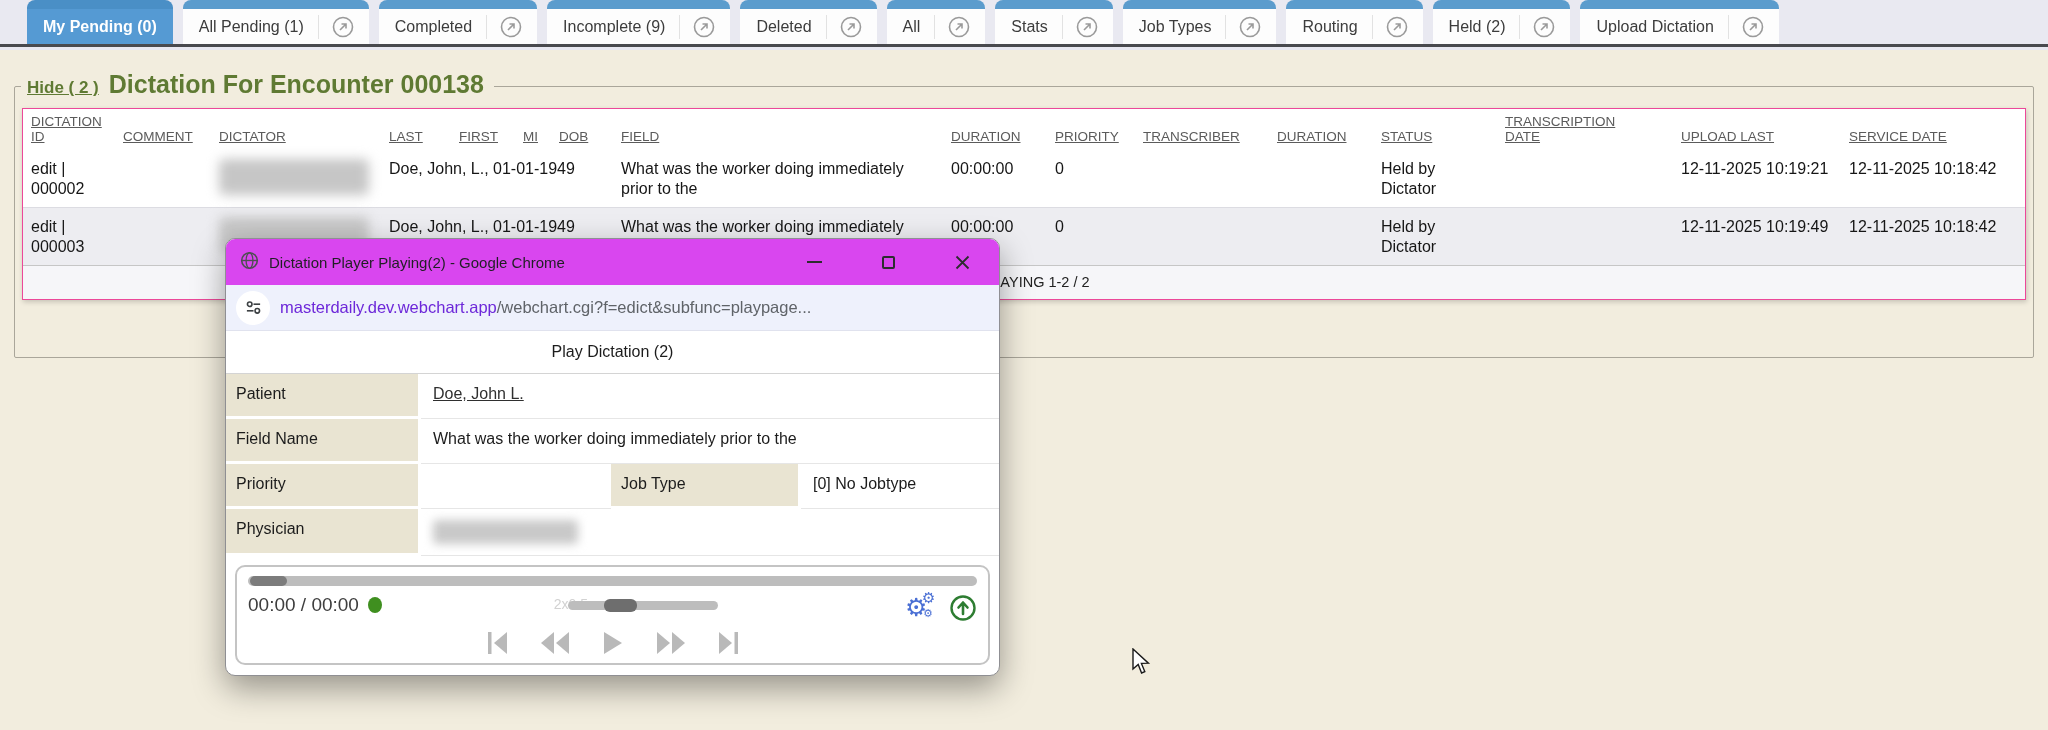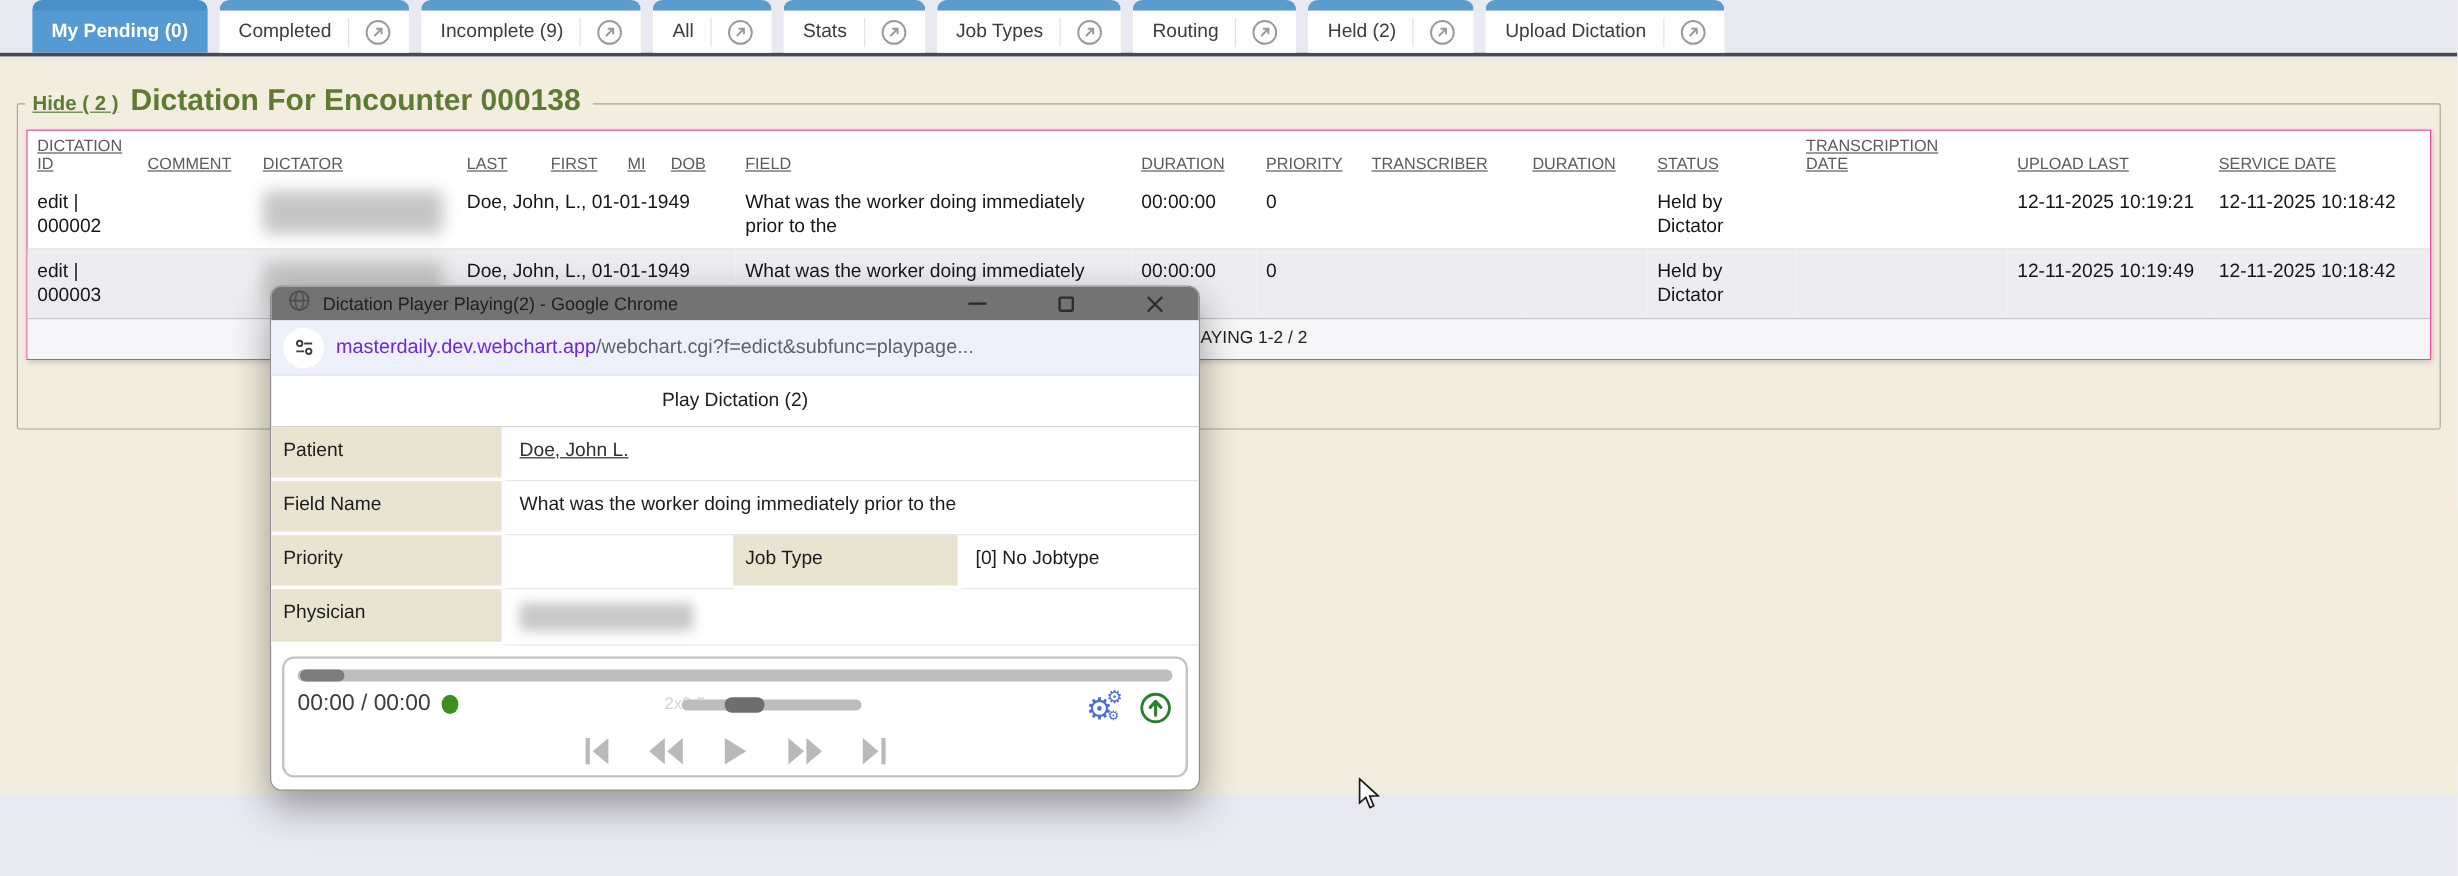--- a/index.html
+++ b/index.html
@@ -14,21 +14,21 @@
   .tab { display:flex; align-items:center; height:44px; background:#fdfdfd;
          border-radius:8px 8px 0 0; border-top:9px solid #5b9ccd;
          padding:0 14px; font-size:16px; color:#3c3c3c; cursor:pointer; }
   .tab .lbl { padding:0 2px; white-space:nowrap; }
   .tab.active { background:#559ad3; border-top-color:#4a8fc6; color:#fff; font-weight:bold; }
   .tab .popout { margin-left:12px; padding-left:12px; border-left:1px solid #e2e2e2;
                  display:flex; align-items:center; }
   .popout svg { display:block; }
 
   
-  .content { position:absolute; top:50px; left:0; width:2048px; height:612px; background:#f2edde; }
+  .content { position:absolute; top:50px; left:0; width:2048px; height:680px; background:#f2edde; }
 
   .fieldset { position:absolute; left:14px; top:36px; width:2020px; height:272px;
               border:1px solid #aaa69a; border-radius:2px; }
   .legend { position:absolute; top:-17px; left:6px; background:#f2edde; padding:0 10px 0 6px;
             display:flex; align-items:baseline; gap:10px; white-space:nowrap; }
   .hide-link { font-size:17px; font-weight:bold; color:#5f7a33; text-decoration:underline; cursor:pointer; }
   .sec-title { font-size:25px; font-weight:bold; color:#5f7a33; }
 
   .table-wrap { position:absolute; left:7px; right:7px; top:21px; background:#fff;
                 border:1px solid #ec4899; box-shadow:1px 2px 5px rgba(0,0,0,.18); }
@@ -39,21 +39,21 @@
   td { vertical-align:top; padding:9px 8px; font-size:16px; color:#161616; line-height:1.22; }
   tr.row2 td { background:#ededf1; border-top:1px solid #dcdce2; }
   .tfoot { border-top:1px solid #c6c6c6; background:#f6f6f9; text-align:center;
            font-size:14.5px; color:#222; padding:8px 4px 9px; }
   .redact { width:150px; height:36px; background:#c6c6c6; border-radius:5px; filter:blur(6px); }
 
   
   .popup { position:absolute; left:225px; top:238px; width:775px;
            background:#fff; border:1px solid #8f8f93; border-radius:10px; overflow:hidden;
            box-shadow:0 12px 32px rgba(0,0,0,.38); }
-  .titlebar { height:28px; background:#737373; display:flex; align-items:center; padding:0 14px; }
+  .titlebar { height:46px; background:#d946ef; display:flex; align-items:center; padding:0 14px; }
   .titlebar .wtitle { font-size:15px; color:#1f1f23; margin-left:10px; white-space:nowrap;
                       overflow:hidden; flex:1; }
   .winbtn { width:46px; display:flex; justify-content:center; align-items:center; height:42px; cursor:pointer; }
   .min-glyph { display:block; width:15px; border-top:2px solid #2c2c2e; }
   .max-glyph { display:block; width:13px; height:13px; border:2px solid #2c2c2e; border-radius:2px; }
 
   .urlbar { height:46px; background:#eef1fc; display:flex; align-items:center; padding:0 10px;
             border-bottom:1px solid #e0e2ee; cursor:text; }
   .tune-wrap { width:34px; height:34px; border-radius:50%; background:#fff; display:flex;
                align-items:center; justify-content:center; margin-right:10px; cursor:pointer; }
@@ -102,30 +102,48 @@
 </head>
 <body>
 
 <div id="screen">
 
   <div class="tabbar">
     <div class="tab active">
       <span class="lbl">My Pending (0)</span>
     </div>
     <div class="tab">
+      <span class="lbl">All Pending (1)</span>
+      <span class="popout">
+          <svg width="24" height="24" viewBox="0 0 24 24">
+            <circle cx="12" cy="12" r="9.5" fill="none" stroke="#9a9a9a" stroke-width="1.6"></circle>
+            <path d="M9 15 L15 9 M10.5 9 H15 V13.5" fill="none" stroke="#9a9a9a" stroke-width="1.6"></path>
+          </svg>
+        </span>
+    </div>
+    <div class="tab">
       <span class="lbl">Completed</span>
       <span class="popout">
           <svg width="24" height="24" viewBox="0 0 24 24">
             <circle cx="12" cy="12" r="9.5" fill="none" stroke="#9a9a9a" stroke-width="1.6"></circle>
             <path d="M9 15 L15 9 M10.5 9 H15 V13.5" fill="none" stroke="#9a9a9a" stroke-width="1.6"></path>
           </svg>
         </span>
     </div>
     <div class="tab">
       <span class="lbl">Incomplete (9)</span>
+      <span class="popout">
+          <svg width="24" height="24" viewBox="0 0 24 24">
+            <circle cx="12" cy="12" r="9.5" fill="none" stroke="#9a9a9a" stroke-width="1.6"></circle>
+            <path d="M9 15 L15 9 M10.5 9 H15 V13.5" fill="none" stroke="#9a9a9a" stroke-width="1.6"></path>
+          </svg>
+        </span>
+    </div>
+    <div class="tab">
+      <span class="lbl">Deleted</span>
       <span class="popout">
           <svg width="24" height="24" viewBox="0 0 24 24">
             <circle cx="12" cy="12" r="9.5" fill="none" stroke="#9a9a9a" stroke-width="1.6"></circle>
             <path d="M9 15 L15 9 M10.5 9 H15 V13.5" fill="none" stroke="#9a9a9a" stroke-width="1.6"></path>
           </svg>
         </span>
     </div>
     <div class="tab">
       <span class="lbl">All</span>
       <span class="popout">

